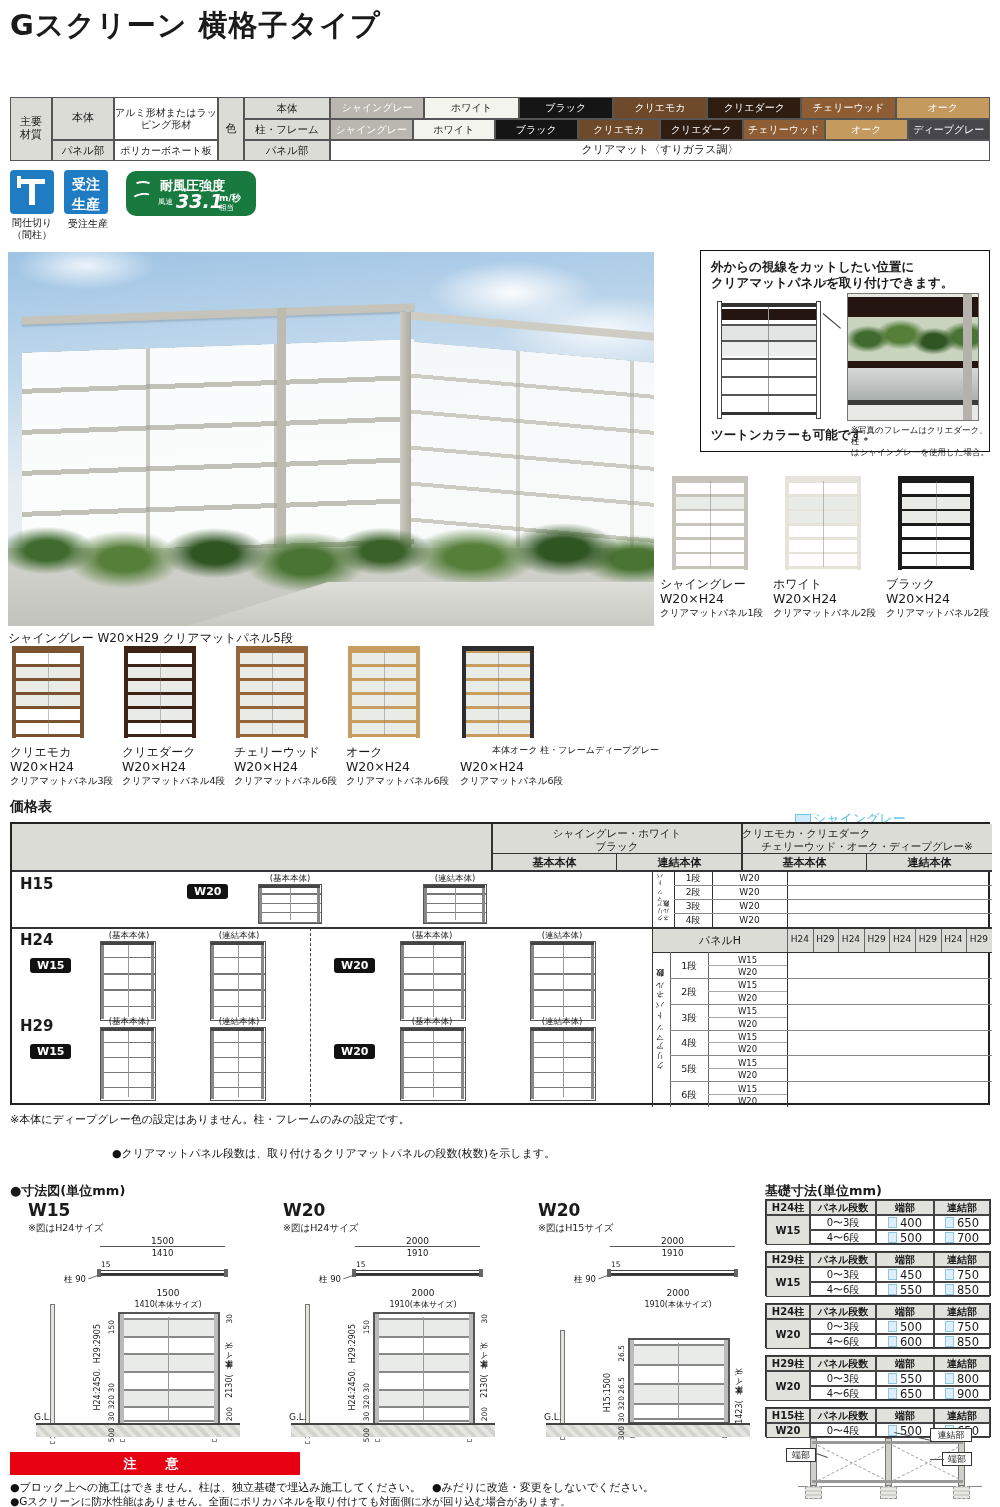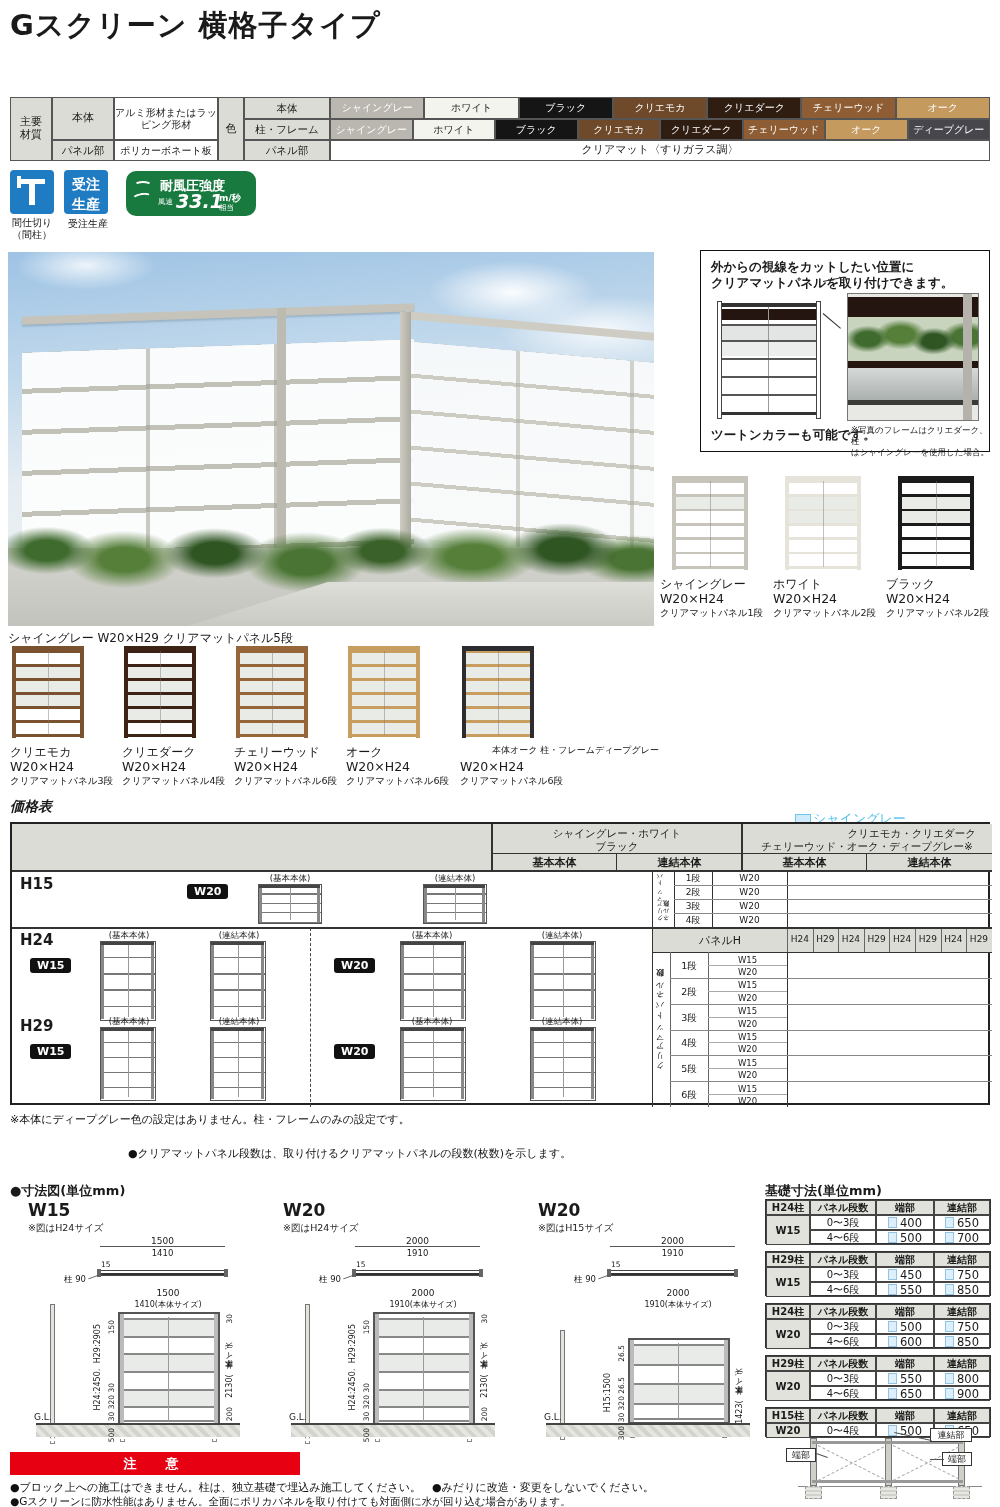--- a/index.html
+++ b/index.html
@@ -286,36 +286,36 @@
         <div style="position: absolute; left: 0px; top: 0px; width: 72px; height: 5px; background: rgb(44, 44, 49);"></div>
         <div style="position: absolute; left: 0px; top: 0px; width: 4px; height: 92px; background: rgb(44, 44, 49);"></div>
         <div style="position: absolute; left: 68px; top: 0px; width: 4px; height: 92px; background: rgb(44, 44, 49);"></div>
         <div style="position: absolute; left: 36px; top: 5px; width: 1px; height: 84px; background: rgba(120, 120, 120, 0.45);"></div>
       </div>
       <div style="position: absolute; left: 450px; top: 98px; width: 190px; font-size: 9px; white-space: nowrap; margin-left: 32px;">本体オーク 柱・フレームディープグレー</div>
       <div style="position: absolute; left: 450px; top: 113px; width: 110px; font-size: 12.5px;">W20×H24</div>
       <div style="position: absolute; left: 450px; top: 129px; width: 110px; font-size: 9.5px;">クリアマットパネル6段</div>
     </div>
 
-  <div class="abs b" style="left:10px;top:798px;font-size:14px;font-style:italic;">価格表</div>
+  <div class="abs b" style="left:10px;top:798px;font-size:14px;">価格表</div>
   <div class="abs" style="left:795px;top:810px;display:flex;align-items:center;">
     <span style="display:inline-block;width:16px;height:11px;background:#cfeaf8;border:1px solid #6bc6ee;margin-right:2px;"></span>
     <span style="font-size:13px;color:#54c0ec;">シャイングレー。</span>
   </div>
   <div class="abs" id="priceTable" style="left:10px;top:822px;width:980px;height:283px;border:2px solid #222;background:#fff;">
       <div style="position: absolute; left: 0px; top: 0px; width: 980px; height: 47px; background: rgb(220, 220, 214);"></div>
       <div style="position: absolute; left: 0px; top: 46px; width: 980px; height: 1.5px; background: rgb(51, 51, 51);"></div>
       <div style="position: absolute; left: 479px; top: 0px; width: 1.5px; height: 47px; background: rgb(51, 51, 51);"></div>
       <div style="position: absolute; left: 729px; top: 0px; width: 1.5px; height: 47px; background: rgb(51, 51, 51);"></div>
       <div style="position: absolute; left: 479px; top: 29px; width: 501px; height: 1px; background: rgb(51, 51, 51);"></div>
       <div style="position: absolute; left: 604px; top: 30px; width: 1px; height: 17px; background: rgb(51, 51, 51);"></div>
       <div style="position: absolute; left: 854px; top: 30px; width: 1px; height: 17px; background: rgb(51, 51, 51);"></div>
       <div style="position: absolute; left: 480px; top: 3px; width: 250px; text-align: center; font-size: 10.5px; line-height: 1.25;">シャイングレー・ホワイト</div>
       <div style="position: absolute; left: 480px; top: 16px; width: 250px; text-align: center; font-size: 10.5px; line-height: 1.25;">ブラック</div>
-      <div style="position: absolute; left: 730px; top: 3px; width: 234px; text-align: right; font-size: 10.5px; line-height: 1.25;">クリエモカ・クリエダーク</div>
+      <div style="position: absolute; left: 730px; top: 3px; width: 234px; text-align: left; font-size: 10.5px; line-height: 1.25;">クリエモカ・クリエダーク</div>
       <div style="position: absolute; left: 730px; top: 16px; width: 250px; text-align: center; font-size: 10.5px; line-height: 1.25;">チェリーウッド・オーク・ディープグレー※</div>
       <div style="position: absolute; left: 480px; top: 32px; width: 125px; text-align: center; font-size: 11px; font-weight: bold; line-height: 1.25;">基本本体</div>
       <div style="position: absolute; left: 605px; top: 32px; width: 125px; text-align: center; font-size: 11px; font-weight: bold; line-height: 1.25;">連結本体</div>
       <div style="position: absolute; left: 730px; top: 32px; width: 125px; text-align: center; font-size: 11px; font-weight: bold; line-height: 1.25;">基本本体</div>
       <div style="position: absolute; left: 855px; top: 32px; width: 125px; text-align: center; font-size: 11px; font-weight: bold; line-height: 1.25;">連結本体</div>
       <div style="position: absolute; left: 8px; top: 51px; width: 60px; text-align: left; font-size: 15px; font-weight: bold; line-height: 1.25;">H15</div>
       <div style="position: absolute; left: 175px; top: 56px;"><span class="badge-dark">W20</span></div>
       <div style="position: absolute; left: 240px; top: 49px; width: 76px; text-align: center; font-size: 8.5px; line-height: 1.25;">(基本本体)</div>
       <div style="position: absolute; left: 246px; top: 60px; width: 64px; height: 40px; border: 1.5px solid rgb(85, 85, 85); background: repeating-linear-gradient(transparent 0px, transparent 8px, rgb(119, 119, 119) 8px, rgb(119, 119, 119) 9.5px);">
         <div style="position: absolute; left: 0px; top: 0px; width: 3px; height: 37px; background: rgb(136, 136, 136);"></div>
@@ -461,21 +461,21 @@
       <div style="position: absolute; left: 696px; top: 233.833px; width: 79px; text-align: center; font-size: 8.5px; line-height: 1.25;">W15</div>
       <div style="position: absolute; left: 696px; top: 246.25px; width: 79px; text-align: center; font-size: 8.5px; line-height: 1.25;">W20</div>
       <div style="position: absolute; left: 658px; top: 257.167px; width: 322px; height: 1px; background: rgb(136, 136, 136);"></div>
       <div style="position: absolute; left: 658px; top: 265.083px; width: 38px; text-align: center; font-size: 9.5px; line-height: 1.25;">6段</div>
       <div style="position: absolute; left: 696px; top: 270.083px; width: 79px; height: 1px; background: rgb(170, 170, 170);"></div>
       <div style="position: absolute; left: 696px; top: 259.667px; width: 79px; text-align: center; font-size: 8.5px; line-height: 1.25;">W15</div>
       <div style="position: absolute; left: 696px; top: 272.083px; width: 79px; text-align: center; font-size: 8.5px; line-height: 1.25;">W20</div>
     </div>
 
   <div class="abs note-line" style="left:10px;top:1112px;">※本体にディープグレー色の設定はありません。柱・フレームのみの設定です。</div>
-  <div class="abs note-line" style="left:128px;top:1146px;">●クリアマットパネル段数は、取り付けるクリアマットパネルの段数(枚数)を示します。</div>
+  <div class="abs note-line" style="left:112px;top:1146px;">●クリアマットパネル段数は、取り付けるクリアマットパネルの段数(枚数)を示します。</div>
 
   <div class="abs b" style="left:10px;top:1182px;font-size:13px;">●寸法図(単位mm)</div>
   <div class="abs" id="dimFigs" style="left:0;top:1198px;width:765px;height:260px;">
       <div style="position: absolute; left: 0px; top: 0px; width: 255px; height: 260px;">
         <div style="position: absolute; left: 28px; top: 2px; font-size: 17px; font-weight: bold;">W15</div>
         <div style="position: absolute; left: 28px; top: 24px; font-size: 9.5px;">※図はH24サイズ</div>
         <div style="position: absolute; left: 100px; top: 38px; width: 125px; text-align: center; font-size: 9px;">1500</div>
         <div style="position: absolute; left: 100px; top: 48px; width: 125px; height: 1px; background: rgb(85, 85, 85);"></div>
         <div style="position: absolute; left: 100px; top: 50px; width: 125px; text-align: center; font-size: 8.5px;">1410</div>
         <div style="position: absolute; left: 101px; top: 62px; font-size: 7.5px;">15</div>

